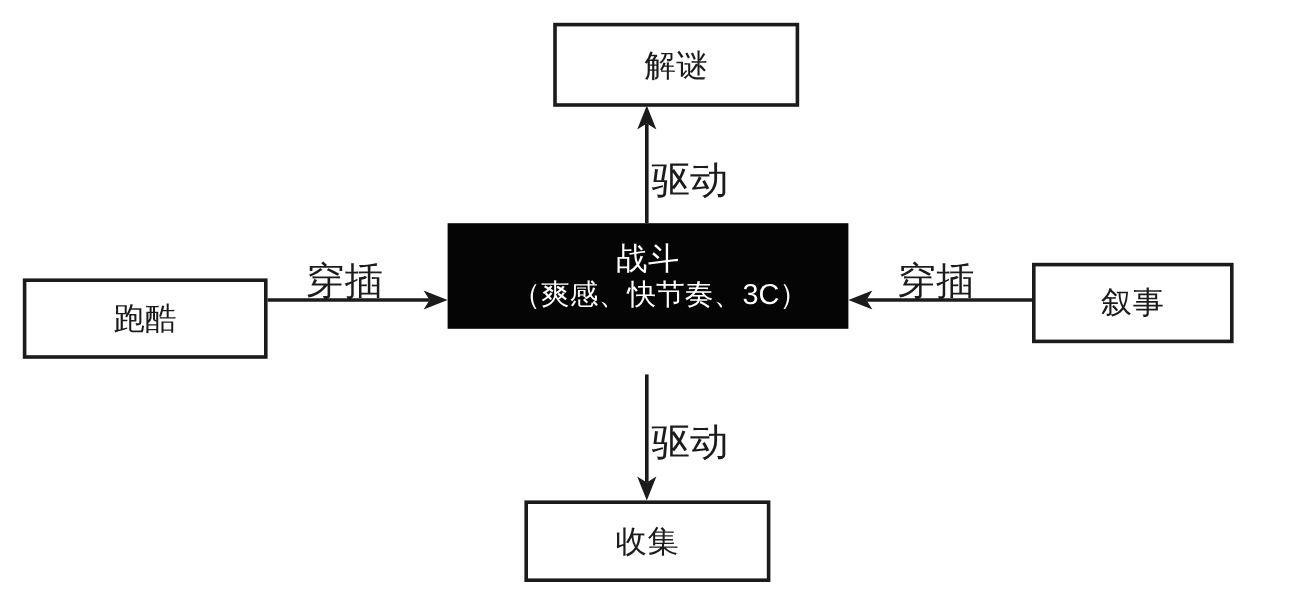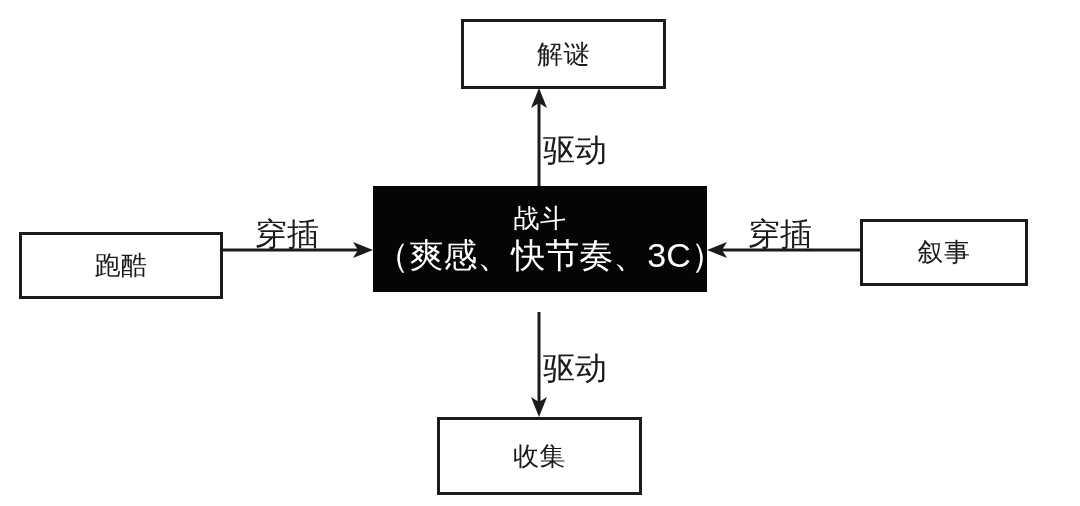--- a/index.html
+++ b/index.html
@@ -37,35 +37,35 @@
   }
   .node-core {
     border: none;
     background: #050505;
     color: #ffffff;
   }
   .node-core .node-label {
     font-size: 26px;
   }
   .node-core .node-sublabel {
-    font-size: 34px;
+    font-size: 24px;
     white-space: nowrap;
     margin-top: 2px;
     margin-left: 20px;
   }
   
   #node-top    { left: 437px; top: 19px;  width: 205px; height: 70px; margin-left: 24px; }
   
-  #node-bottom { left: 437px; top: 417px; width: 205px; height: 78px; }
+  #node-bottom { left: 437px; top: 417px; width: 205px; height: 68px; }
   
   #node-left   { left: 19px;  top: 232px; width: 204px; height: 67px; align-items: center; }
   
   #node-right  { left: 860px; top: 219px; width: 168px; height: 67px; }
   
-  #node-center { left: 373px; top: 186px; width: 334px; height: 106px; }
+  #node-center { left: 373px; top: 186px; width: 334px; height: 88px; }
 
   .edge-svg {
     position: absolute;
     left: 0;
     top: 0;
     width: 1080px;
     height: 506px;
     pointer-events: none;
   }
   .edge-label {

